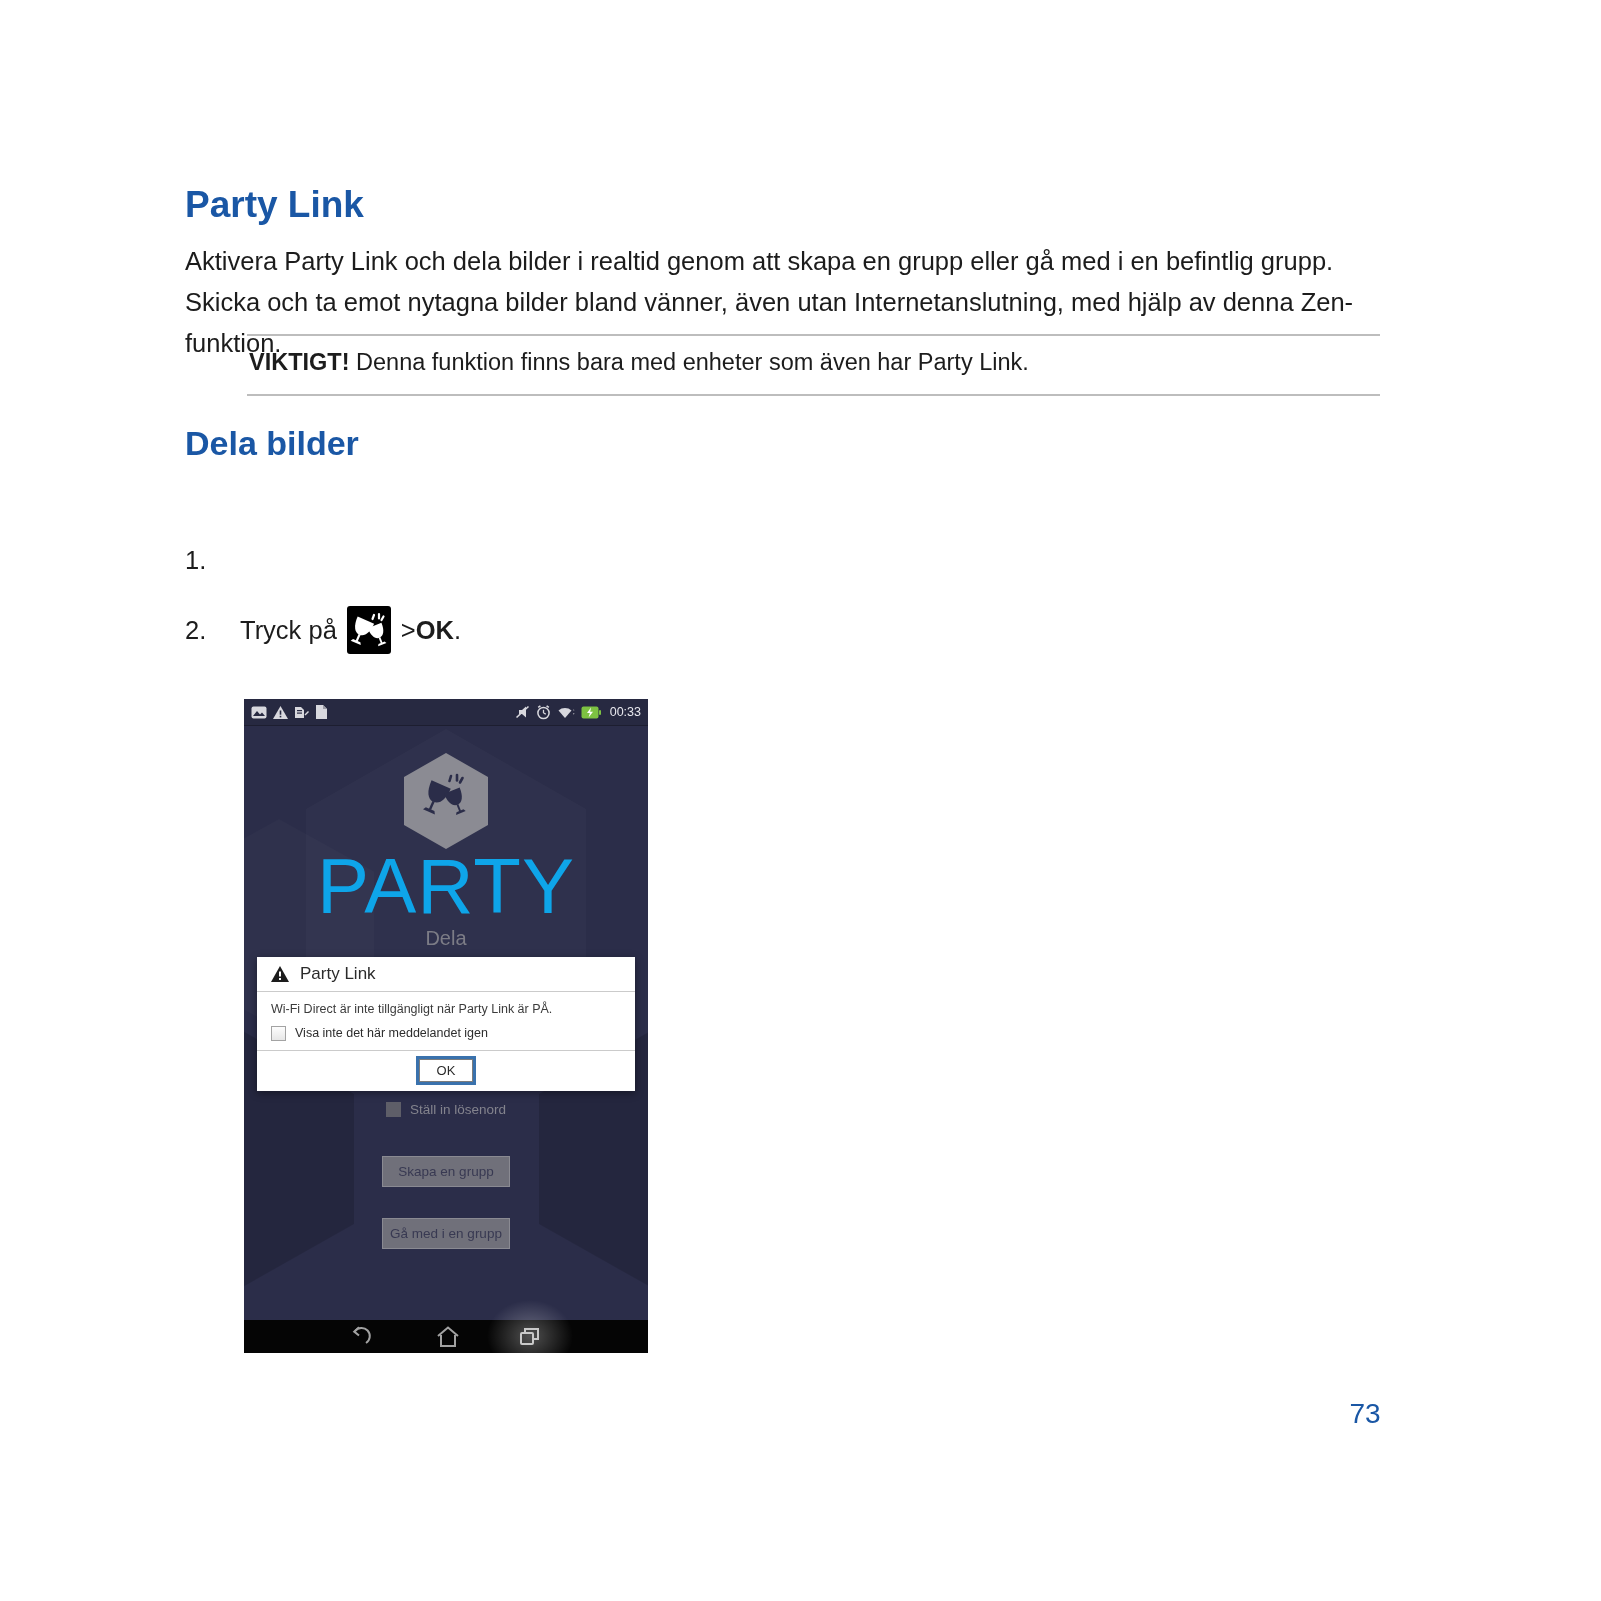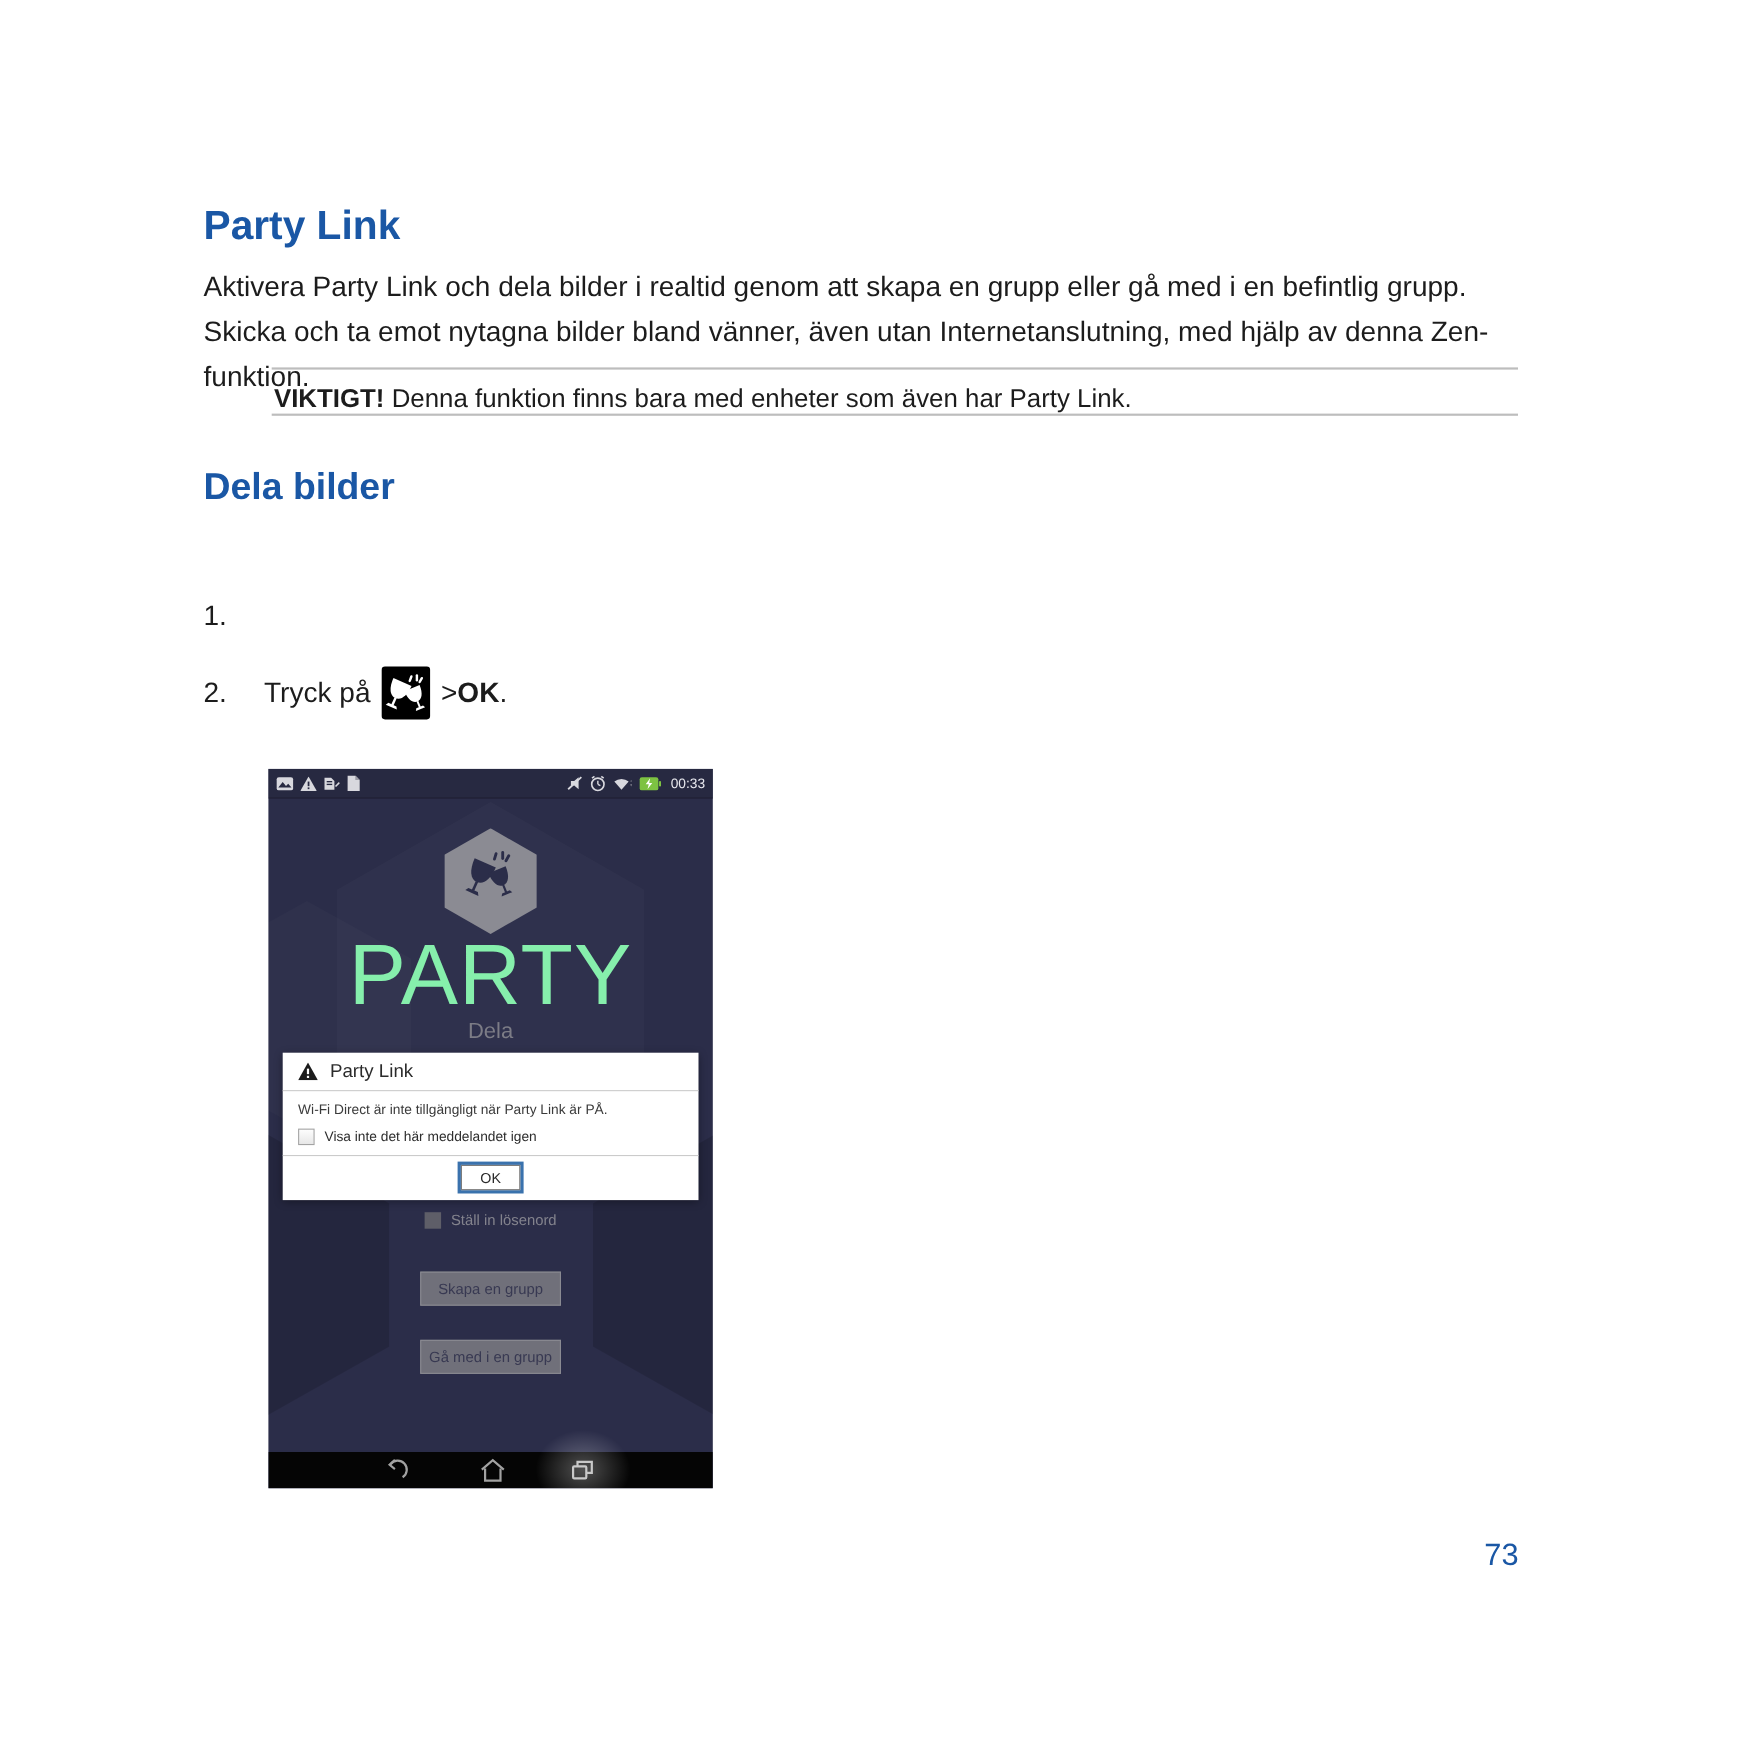--- a/index.html
+++ b/index.html
@@ -5,21 +5,21 @@
   * { margin:0; padding:0; box-sizing:border-box; }
   html,body { background:#ffffff; }
   body { font-family:"Liberation Sans", sans-serif; color:#1f1f1f; }
   .page { position:relative; width:1601px; height:1601px; background:#ffffff; overflow:hidden; }
 
   
   .doc-title { position:absolute; left:185px; top:184px; font-size:37px; font-weight:bold; color:#1a57a5; }
   .doc-intro { position:absolute; left:185px; top:241px; width:1200px; font-size:25.5px; line-height:41px; color:#1c1c1c; }
   .note { position:absolute; left:247px; top:334px; width:1133px;
           border-top:2px solid #bdbdbd; border-bottom:2px solid #bdbdbd;
-          padding:13px 2px 0; font-size:23.5px; color:#1c1c1c; }
+          padding:13px 2px 18px; font-size:23.5px; color:#1c1c1c; }
   .note b { font-weight:bold; }
   .sec-title { position:absolute; left:185px; top:424px; font-size:34px; font-weight:bold; color:#1a57a5; }
   .sec-intro { position:absolute; left:185px; top:485px; font-size:25.5px; color:#1c1c1c; }
   .step { position:absolute; left:185px; display:flex; align-items:center; font-size:25.5px; color:#1c1c1c; }
   .step-num { width:55px; flex:0 0 55px; }
   .step .b { font-weight:bold; }
   .step-1 { top:546px; }
   .step-2 { top:606px; }
   .grid-icon { display:inline-block; width:46px; height:32px; margin:0 3px 0 6px; vertical-align:-3px; }
   .grid-icon span { position:absolute; background:#000; border-radius:2.5px; width:21px; height:13px; }
@@ -36,21 +36,21 @@
   .hex { clip-path:polygon(50% 0, 100% 25%, 100% 75%, 50% 100%, 0 75%, 0 25%); }
 
   .statusbar { position:absolute; left:0; top:0; width:100%; height:27px; background:#272941;
                display:flex; align-items:center; justify-content:space-between; padding:0 7px;
                border-bottom:1px solid rgba(0,0,0,0.25); }
   .sb-group { display:flex; align-items:center; gap:6px; }
   .sb-time { font-size:12.5px; color:#e8e8ee; margin-left:3px; }
 
   .logo-hex { position:absolute; left:160px; top:54px; }
   .logo-word { position:absolute; left:0; top:146px; width:100%; text-align:center;
-               font-size:78px; line-height:82px; font-weight:400; letter-spacing:1px; color:#86efac; }
+               font-size:78px; line-height:82px; font-weight:400; letter-spacing:1px; color:#0ea5e9; }
   .logo-sub { position:absolute; left:0; top:228px; width:100%; text-align:center;
               font-size:20px; color:#7c7c86; }
 
   .dialog { position:absolute; left:13px; top:258px; width:378px; background:#ffffff;
             box-shadow:0 2px 8px rgba(0,0,0,0.4); }
   .dlg-title-row { display:flex; align-items:center; gap:11px; padding:0 14px; height:35px;
                    border-bottom:1px solid #cbcbcb; font-size:17px; color:#2b2b2b; }
   .dlg-body { padding:10px 14px 0; font-size:12.5px; color:#3b3b3b; }
   .dlg-cb-row { display:flex; align-items:flex-start; gap:9px; margin:10px 14px 0; font-size:12.5px; color:#2d2d2d; }
   .cb { width:15px; height:15px; border:1px solid #a3a3a3; background:linear-gradient(#fdfdfd,#e7e7e7); flex:0 0 15px; }

